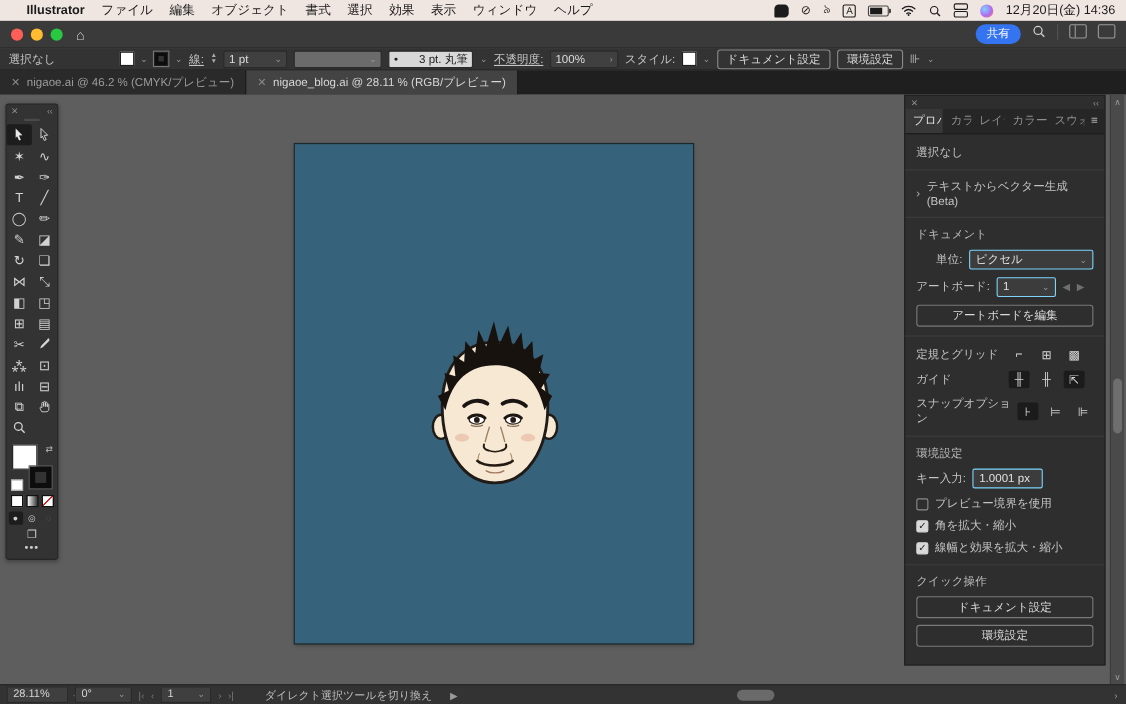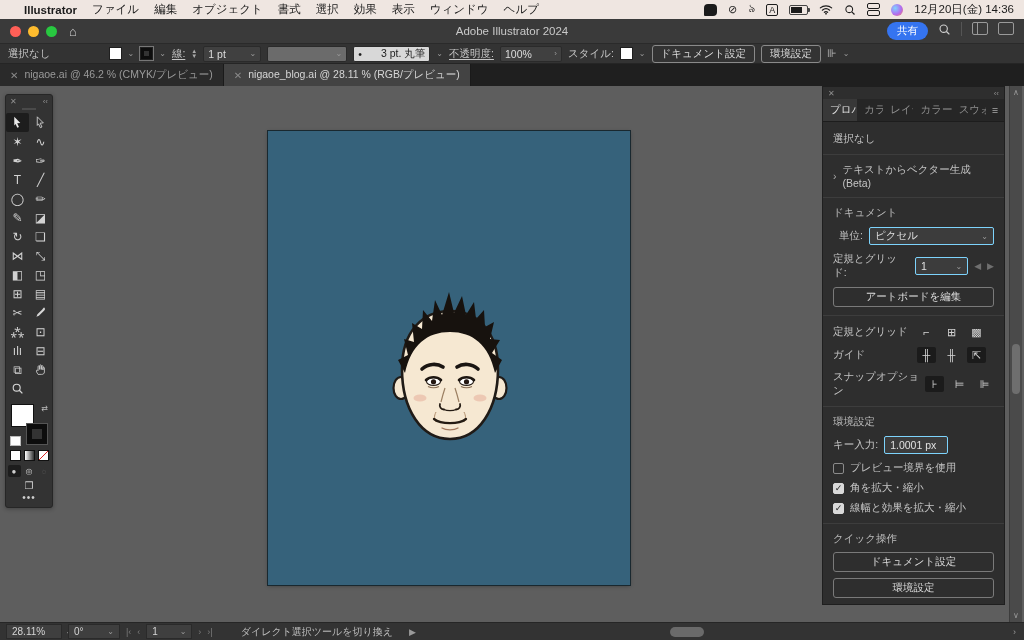--- a/index.html
+++ b/index.html
@@ -172,21 +172,20 @@
   </div>
 </div>
 
 <div class="titlebar">
   <div class="tl">
     <span style="background:#ff5f57"></span>
     <span style="background:#febc2e"></span>
     <span style="background:#28c840"></span>
   </div>
   <span class="home-icon">⌂</span>
-  <div class="tb-title">Adobe Illustrator 2024</div>
   <div class="tb-right">
     <span class="share-btn">共有</span>
     <span>
       <svg width="13" height="13" viewBox="0 0 16 16">
           <circle cx="7" cy="7" r="4.5" fill="none" stroke="#cfcfcf" stroke-width="1.4"></circle>
           <path d="M10.4 10.4 L14 14" stroke="#cfcfcf" stroke-width="1.6"></path>
         </svg>
     </span>
     <span class="tb-sep"></span>
     <span class="wsicon split"></span>
@@ -375,28 +374,28 @@
     <div class="p-body">
       <div style="margin:4px 0 2px;">選択なし</div>
       <div class="p-div"></div>
       <div class="p-row">
         <span style="color:#aaa;">›</span>
         <span>テキストからベクター生成 (Beta)</span>
       </div>
       <div class="p-div"></div>
       <div class="p-sec">ドキュメント</div>
       <div class="p-row">
-        <span style="margin-left:6px">単位:</span>
+        <span style="margin-left:18px">単位:</span>
         <span class="p-field" style="flex:1">
             <span>ピクセル</span>
             <span class="chev" style="margin-left:auto">⌄</span>
           </span>
       </div>
       <div class="p-row">
-        <span>定規とグリッド:</span>
+        <span>アートボード:</span>
         <span class="p-field" style="width:42px">
             <span>1</span>
             <span class="chev" style="margin-left:auto">⌄</span>
           </span>
         <span class="dim-ar">◀</span>
         <span class="dim-ar">▶</span>
       </div>
       <div class="p-row" style="justify-content:flex-end;">
         <span class="p-btn" style="width:128px">アートボードを編集</span>
       </div>

